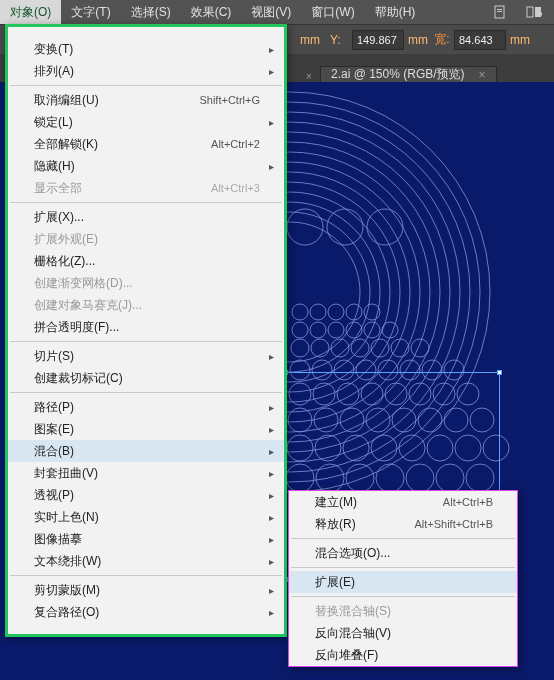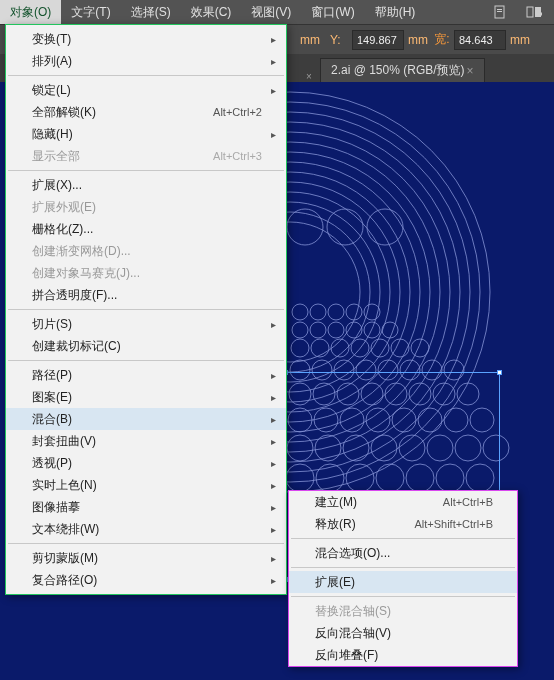--- a/index.html
+++ b/index.html
@@ -7,24 +7,24 @@
 .menubar{height:24px;background:#535353;display:flex;align-items:center;color:#e0e0e0;position:relative;z-index:5}
 .menu-item{padding:0 10px;height:24px;line-height:24px;cursor:pointer}
 .menu-item.active{background:#d8d8d8;color:#14532d}
 .menubar-icons{margin-left:auto;display:flex;gap:18px;padding-right:12px}
 .mb-icon{width:16px;height:16px;display:flex;align-items:center;justify-content:center}
 .toolbar{height:30px;background:#4a4a4a;border-top:1px solid #333;color:#ddd;display:flex;align-items:center;padding-left:300px;gap:4px}
 .tb-label{color:#fdba74;width:18px;text-align:left}
 .tb-field{background:#3a3a3a;border:1px solid #2a2a2a;color:#eee;width:52px;height:20px;padding:0 4px;font-size:11px}
 .tb-ulab{width:16px;color:#ff9c3a;text-align:center}
 .tabbar{height:28px;background:#3d3d3d;display:flex;align-items:flex-end;padding-left:300px}
-.tab{height:24px;background:#4a4a4a;border:1px solid #2a2a2a;border-bottom:none;display:flex;align-items:center;padding:0 10px;color:#ddd;gap:2px;font-size:11px}
+.tab{height:16px;background:#4a4a4a;border:1px solid #2a2a2a;border-bottom:none;display:flex;align-items:center;padding:0 10px;color:#ddd;gap:14px;font-size:11px}
 .tab-close{color:#999}
 .canvas-area{position:absolute;left:0;top:82px;right:0;bottom:0;background:#0a1a6a}
-.dropdown{position:absolute;top:24px;left:5px;width:282px;background:#f2f2f2;border:1px solid #22c55e;box-shadow:2px 2px 8px rgba(0,0,0,0.4);z-index:20;padding:3px 0}
+.dropdown{position:absolute;top:24px;left:5px;width:282px;background:#f2f2f2;border:3px solid #22c55e;box-shadow:2px 2px 8px rgba(0,0,0,0.4);z-index:20;padding:11px 0}
 .dd-item{height:22px;display:flex;align-items:center;padding:0 26px;color:#222;position:relative;cursor:default}
 .dd-item.disabled{color:#999}
 .dd-item.highlight{background:#d8e6f2}
 .dd-item.has-sub::after{content:"▸";position:absolute;right:10px;font-size:10px;color:#555}
 .dd-item .shortcut{position:absolute;right:24px;color:#555;font-size:11px}
 .dd-item.disabled .shortcut{color:#aaa}
 .dd-sep{height:1px;background:#c8c8c8;margin:3px 2px}
 .submenu{position:absolute;top:490px;left:288px;width:230px;background:#f2f2f2;border:1px solid #d946ef;box-shadow:2px 2px 8px rgba(0,0,0,0.4);z-index:21;padding:0 0}
 .sel-box{position:absolute;left:285px;top:290px;width:215px;height:208px;border:1px solid #5aa3ff}
 .sel-h{position:absolute;width:5px;height:5px;background:#fff;border:1px solid #5aa3ff}
@@ -172,20 +172,24 @@
 </div>
 
 <div class="dropdown" id="dd">
     <div class="dd-item has-sub">
       <span>变换(T)</span>
     </div>
     <div class="dd-item has-sub">
       <span>排列(A)</span>
     </div>
     <div class="dd-sep"></div>
+    <div class="dd-item">
+      <span>取消编组(U)</span>
+      <span class="shortcut">Shift+Ctrl+G</span>
+    </div>
     <div class="dd-item has-sub">
       <span>锁定(L)</span>
     </div>
     <div class="dd-item">
       <span>全部解锁(K)</span>
       <span class="shortcut">Alt+Ctrl+2</span>
     </div>
     <div class="dd-item has-sub">
       <span>隐藏(H)</span>
     </div>

